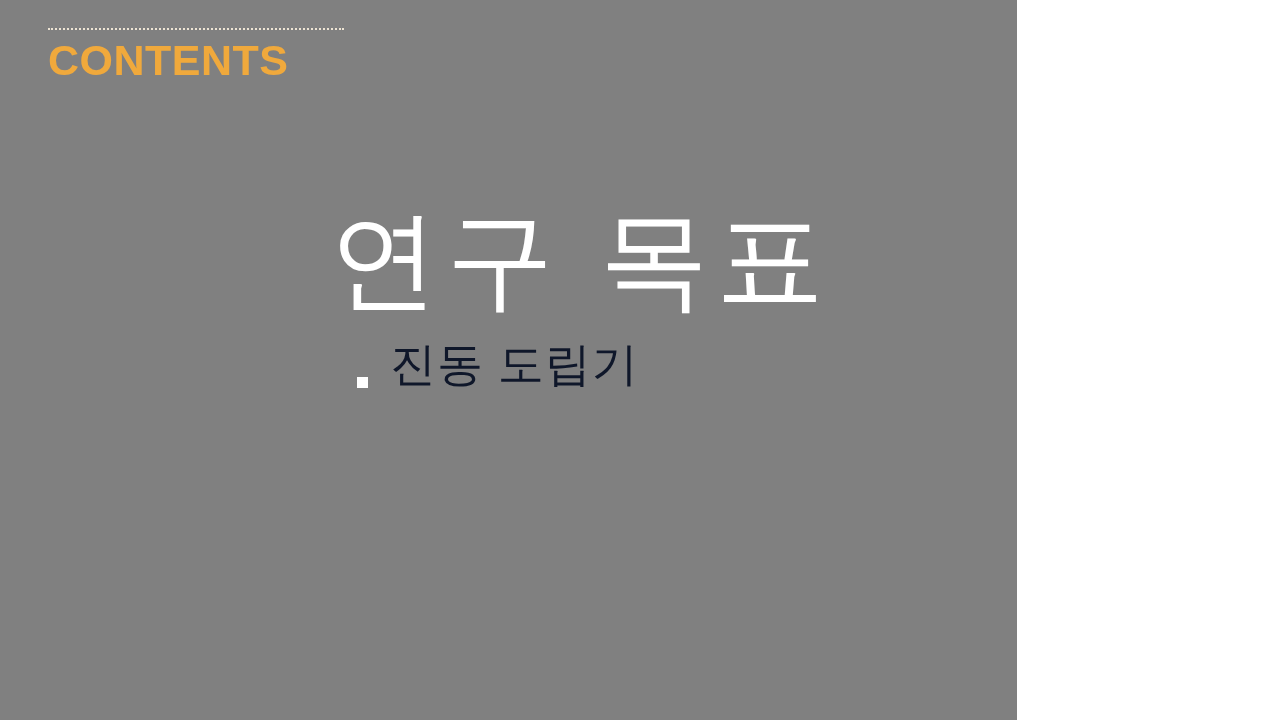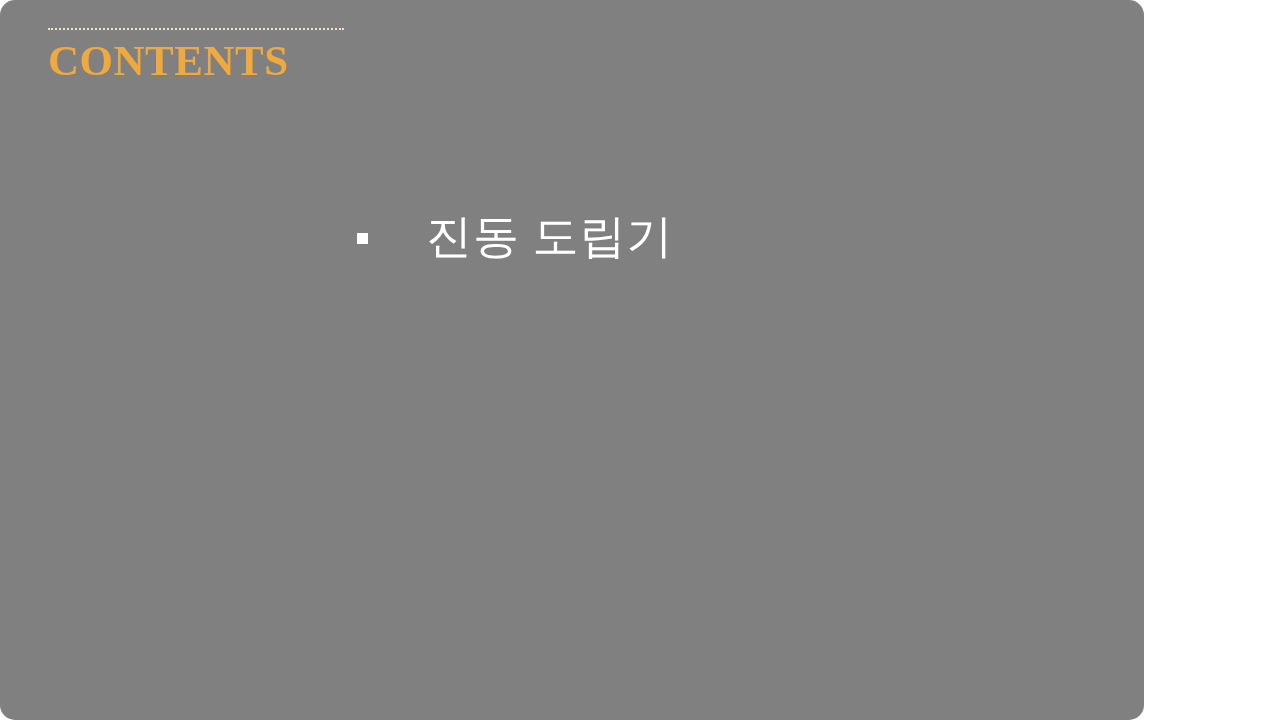--- a/index.html
+++ b/index.html
@@ -2,26 +2,25 @@
 <html><head>
 <meta charset="utf-8">
 <style>
   html, body {
     margin: 0;
     padding: 0;
     background: #ffffff;
   }
   .slide {
     position: relative;
-    width: 1144px;
+    width: 1017px;
     height: 720px;
     background: #808080;
     overflow: hidden;
-    font-family: Liberation Serif, serif;
-    border-radius: 15px;
+    font-family: Liberation Sans, sans-serif;
   }
 
   
   .header {
     position: absolute;
     left: 48px;
     top: 28px;
     width: 300px;
   }
   .header-rule {
@@ -93,28 +92,27 @@
     letter-spacing: 8px;
     white-space: nowrap;
   }
   .bullet-list {
     list-style: none;
     margin: 18px 0 0 0;
     padding: 0 0 0 27px;
   }
   .bullet-item {
     display: flex;
-    align-items: center;
-    color: #ffffff;
+    align-items: flex-end;
+    color: #0f172a;
     font-size: 46px;
     font-weight: 300;
     line-height: 1.0;
     margin-bottom: 34px;
     letter-spacing: 1px;
-    gap: 36px;
   }
   .bullet-marker {
     width: 11px;
     height: 11px;
     background: #ffffff;
     flex: 0 0 auto;
     margin-right: 22px;
     position: relative;
     top: 1px;
   }
@@ -155,20 +153,21 @@
                    c 2.9 1.4 7.5 1.2 10.9 -1.4
                    c -1.2 -1 -3.2 -1.4 -5.2 -0.8
                    c 0.8 -1.2 2.4 -2.4 4.6 -2.8
                    c -3.1 -1.2 -7.3 0 -10.3 3.4 z"></path>
         </g>
       </svg>
     </div>
   </div>
 
   <div class="body-block">
+    <div class="main-title">연구 목표</div>
 
     <ul class="bullet-list">
       <li class="bullet-item">
         <span class="bullet-marker"></span>
         <span class="bullet-text">진동 도립기</span>
       </li>
     </ul>
   </div>
 
 </div>

